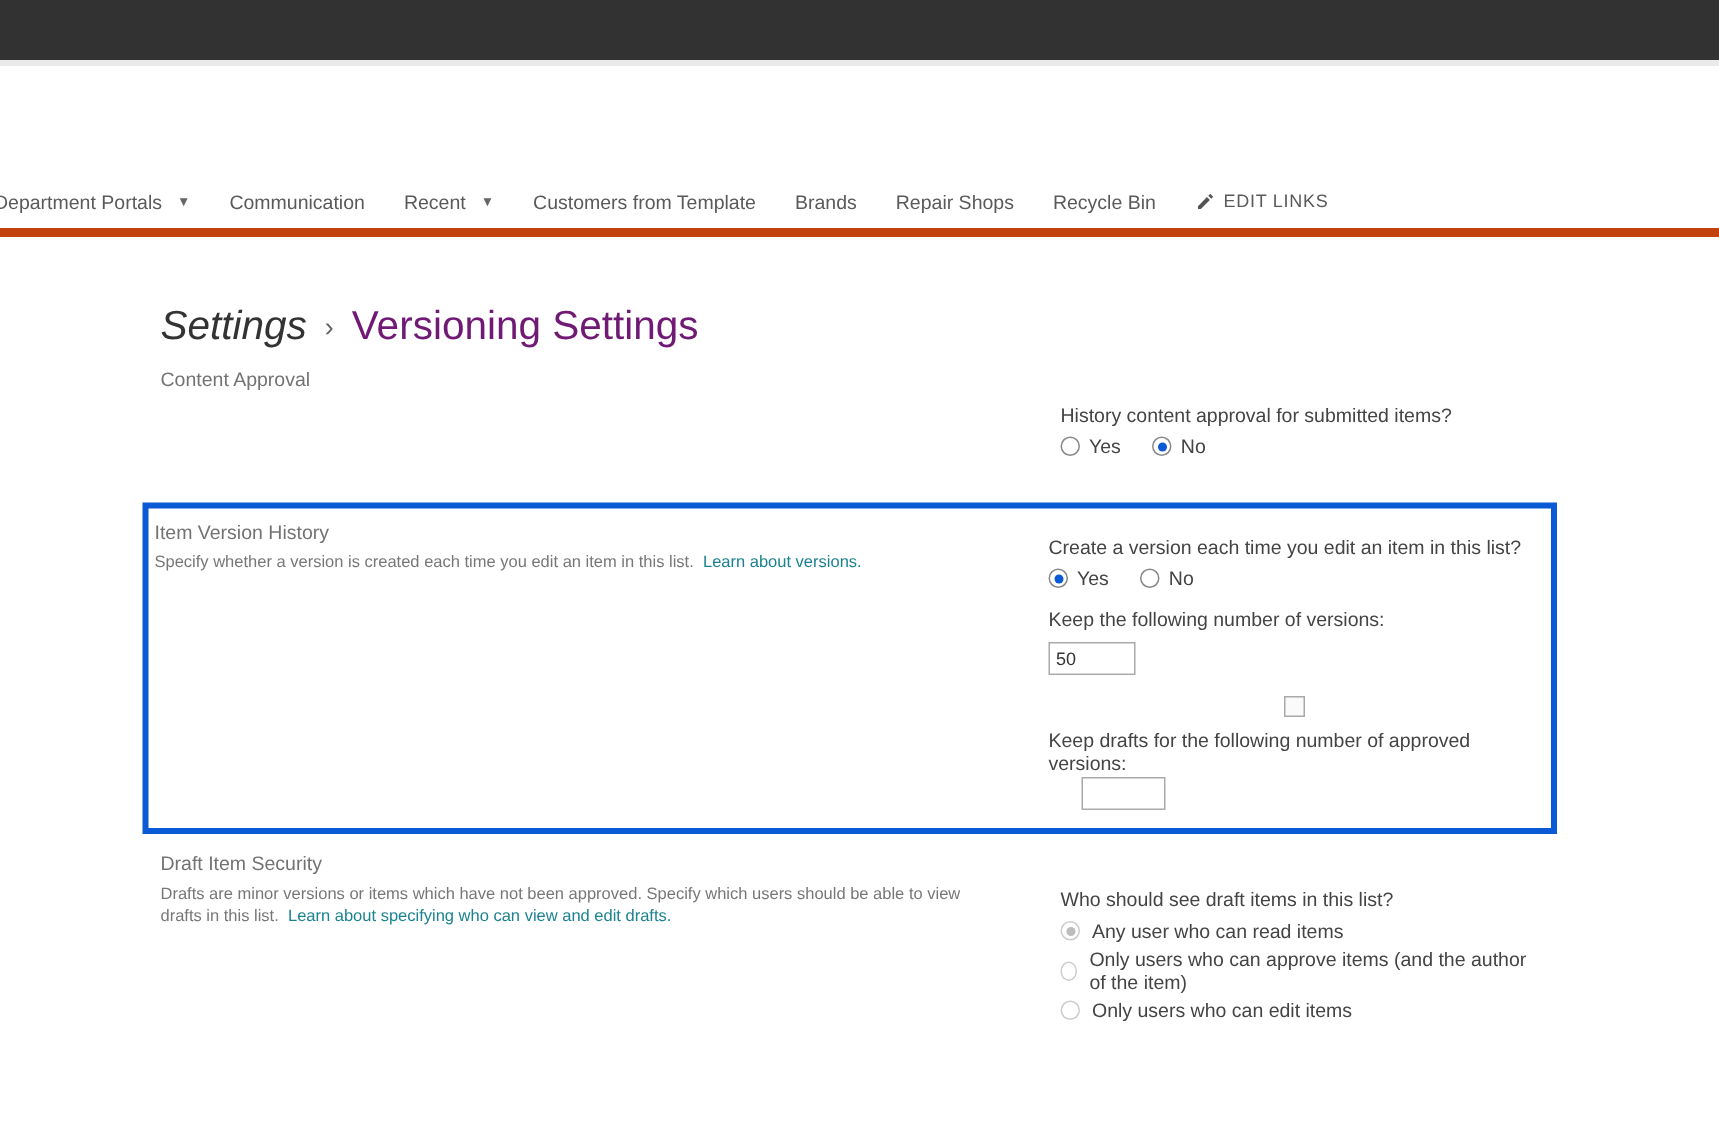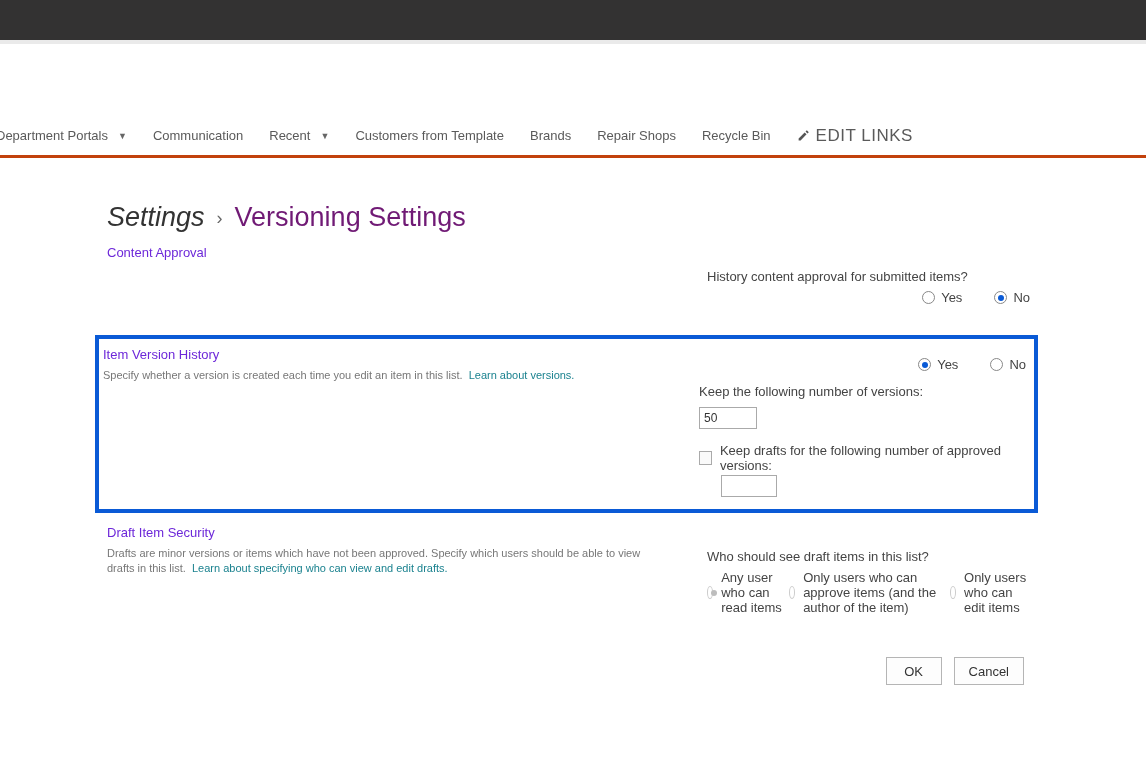--- a/index.html
+++ b/index.html
@@ -16,21 +16,21 @@
     }
     .sub-bar {
       height: 4px;
       background: #eaeaea;
     }
     .nav-row {
       display: flex;
       align-items: center;
       height: 42px;
       padding-left: 0px;
-      border-bottom: 3px solid #c2410c;
+      border-bottom: 6px solid #c2410c;
       margin-top: 72px;
       gap: 26px;
       color: #5a5a5a;
       font-size: 13px;
     }
     .nav-item {
       display: flex;
       align-items: center;
       gap: 6px;
       cursor: pointer;
@@ -39,21 +39,21 @@
     .nav-item.first { padding-left: 0; margin-left: -4px;}
     .chev {
       font-size: 9px;
       color: #666;
       margin-left: 4px;
     }
     .edit-links {
       display: flex;
       align-items: center;
       gap: 6px;
-      font-size: 17px;
+      font-size: 12px;
       letter-spacing: 0.5px;
       cursor: pointer;
     }
     .pencil-icon svg { display: block; }
     .content {
       padding: 44px 0 0 107px;
       width: 1030px;
     }
     .breadcrumb {
       display: flex;
@@ -86,40 +86,39 @@
     }
     .section-left {
       flex: 0 0 560px;
     }
     .section-right {
       flex: 1;
       padding-top: 24px;
     }
     .section-title {
       font-size: 13px;
-      color: #6d28d9;
+      color: #737373;
       margin-bottom: 6px;
     }
     .section-desc {
       font-size: 11px;
       color: #777;
       line-height: 1.4;
     }
     .section-desc a { color: #1b828f; text-decoration: none; cursor:pointer; }
     .q-label {
       font-size: 13px;
       color: #444;
       margin-bottom: 6px;
     }
     .radio-row {
       display: flex;
       align-items: center;
-      gap: 32px;
+      gap: 21px;
       margin-bottom: 12px;
-      justify-content: flex-end;
     }
     .radio-opt {
       display: flex;
       align-items: center;
       gap: 6px;
       font-size: 13px;
       color: #444;
     }
     .radio {
       width: 13px;
@@ -171,32 +170,33 @@
       margin-top: 2px;
     }
     .num-input.small { width: 56px; margin-left: 22px; }
     .cb-row {
       display: flex;
       align-items: center;
       gap: 8px;
       margin-top: 14px;
       font-size: 13px;
       color: #444;
+      flex-direction: column;
     }
     .checkbox {
       width: 14px;
       height: 14px;
       border: 1px solid #aaa;
       background: #fafafa;
       display: inline-block;
       cursor: pointer;
     }
     .draft-radio-col {
       display: flex;
-      flex-direction: row;
+      flex-direction: column;
       gap: 4px;
       margin-top: 4px;
     }
     .draft-radio-col .radio-opt { gap: 8px; }
     .draft-radio-col .radio { cursor: default; }
     .buttons {
       display: flex;
       justify-content: flex-end;
       gap: 12px;
       margin-top: 32px;
@@ -283,20 +283,21 @@
 
   <div class="highlight-box">
     <div class="section-left">
       <div class="section-title">Item Version History</div>
       <div class="section-desc">
         <span>Specify whether a version is created each time you edit an item in this list.</span>
         &nbsp;<a>Learn about versions.</a>
       </div>
     </div>
     <div class="section-right">
+      <div class="q-label">Create a version each time you edit an item in this list?</div>
       <div class="radio-row">
         <label class="radio-opt">
           <span class="radio selected"></span>
           <span>Yes</span>
         </label>
         <label class="radio-opt">
           <span class="radio"></span>
           <span>No</span>
         </label>
       </div>
@@ -330,18 +331,14 @@
           <span>Only users who can approve items (and the author of the item)</span>
         </label>
         <label class="radio-opt">
           <span class="radio disabled"></span>
           <span>Only users who can edit items</span>
         </label>
       </div>
     </div>
   </div>
 
-  <div class="buttons">
-    <button class="btn">OK</button>
-    <button class="btn">Cancel</button>
-  </div>
 
 </div>
 
 </body></html>

